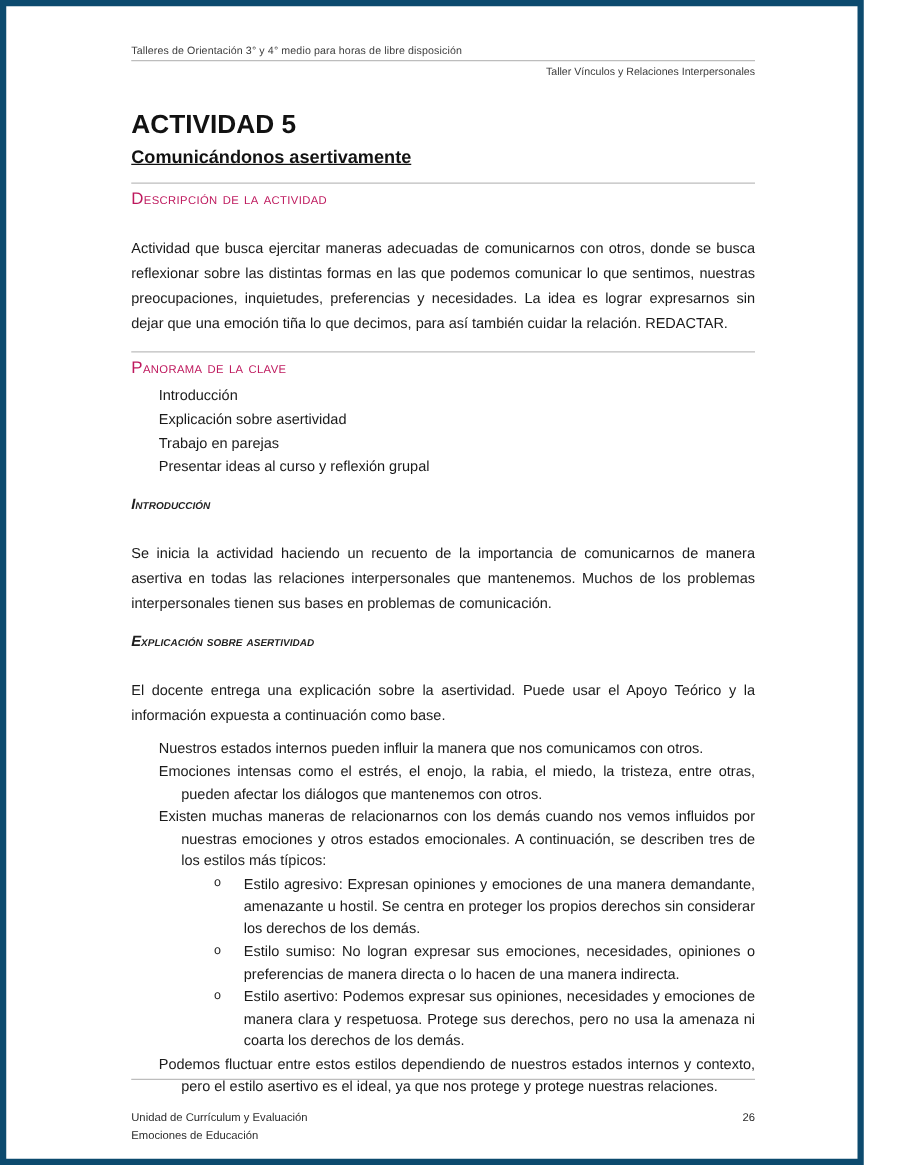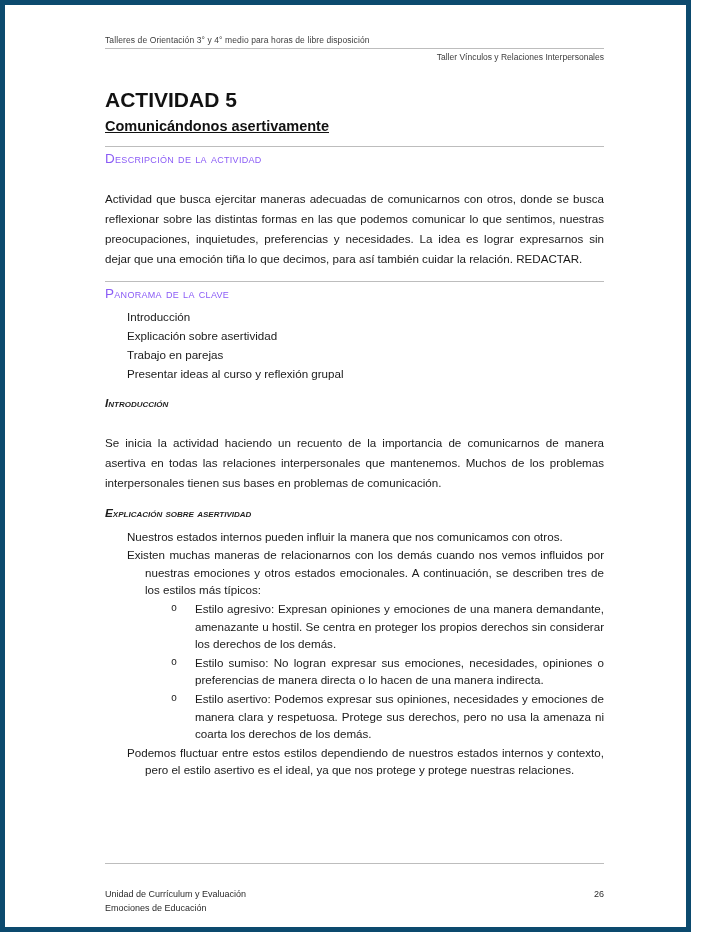--- a/index.html
+++ b/index.html
@@ -21,21 +21,21 @@
   .hdr-rule  { border-top:1px solid #bdbdbd; margin-top:3px; }
   .hdr-right { font-size:8.5px; color:#3d3d3d; text-align:right; margin-top:3px; }
 
   .title    { margin-top:26px; font-size:21px; font-weight:700; color:#121212; }
   .subtitle { margin-top:6px; font-size:14.5px; font-weight:700; text-decoration:underline; color:#121212; }
 
   .sec-h {
     margin-top:12px; padding-top:4px;
     border-top:1px solid #bdbdbd;
     font-variant:small-caps; font-size:13.5px;
-    color:#8b5cf6; letter-spacing:.3px;
+    color:#be185d; letter-spacing:.3px;
   }
   .para { margin-top:23px; font-size:11.6px; line-height:1.72; text-align:justify; }
 
   .outline { margin-top:6px; }
   .outline .item { font-size:11.6px; line-height:1.64; padding-left:22px; }
 
   .sub-h {
     margin-top:13px; font-size:11.8px;
     font-style:italic; font-weight:600; font-variant:small-caps;
     color:#1f1f1f;
@@ -89,23 +89,25 @@
     </div>
   </div>
 
   <div>
     <div class="sub-h">Introducción</div>
     <div class="para">Se inicia la actividad haciendo un recuento de la importancia de comunicarnos de manera asertiva en todas las relaciones interpersonales que mantenemos. Muchos de los problemas interpersonales tienen sus bases en problemas de comunicación.</div>
   </div>
 
   <div>
     <div class="sub-h">Explicación sobre asertividad</div>
+    <div class="para">El docente entrega una explicación sobre la asertividad. Puede usar el Apoyo Teórico y la información expuesta a continuación como base.</div>
 
     <div class="bullets">
       <div class="b1">Nuestros estados internos pueden influir la manera que nos comunicamos con otros.</div>
+      <div class="b1">Emociones intensas como el estrés, el enojo, la rabia, el miedo, la tristeza, entre otras, pueden afectar los diálogos que mantenemos con otros.</div>
       <div class="b1">Existen muchas maneras de relacionarnos con los demás cuando nos vemos influidos por nuestras emociones y otros estados emocionales. A continuación, se describen tres de los estilos más típicos:</div>
 
       <div class="b2">
         <span class="marker">o</span>
         <span class="text">Estilo agresivo: Expresan opiniones y emociones de una manera demandante, amenazante u hostil. Se centra en proteger los propios derechos sin considerar los derechos de los demás.</span>
       </div>
       <div class="b2">
         <span class="marker">o</span>
         <span class="text">Estilo sumiso: No logran expresar sus emociones, necesidades, opiniones o preferencias de manera directa o lo hacen de una manera indirecta.</span>
       </div>

